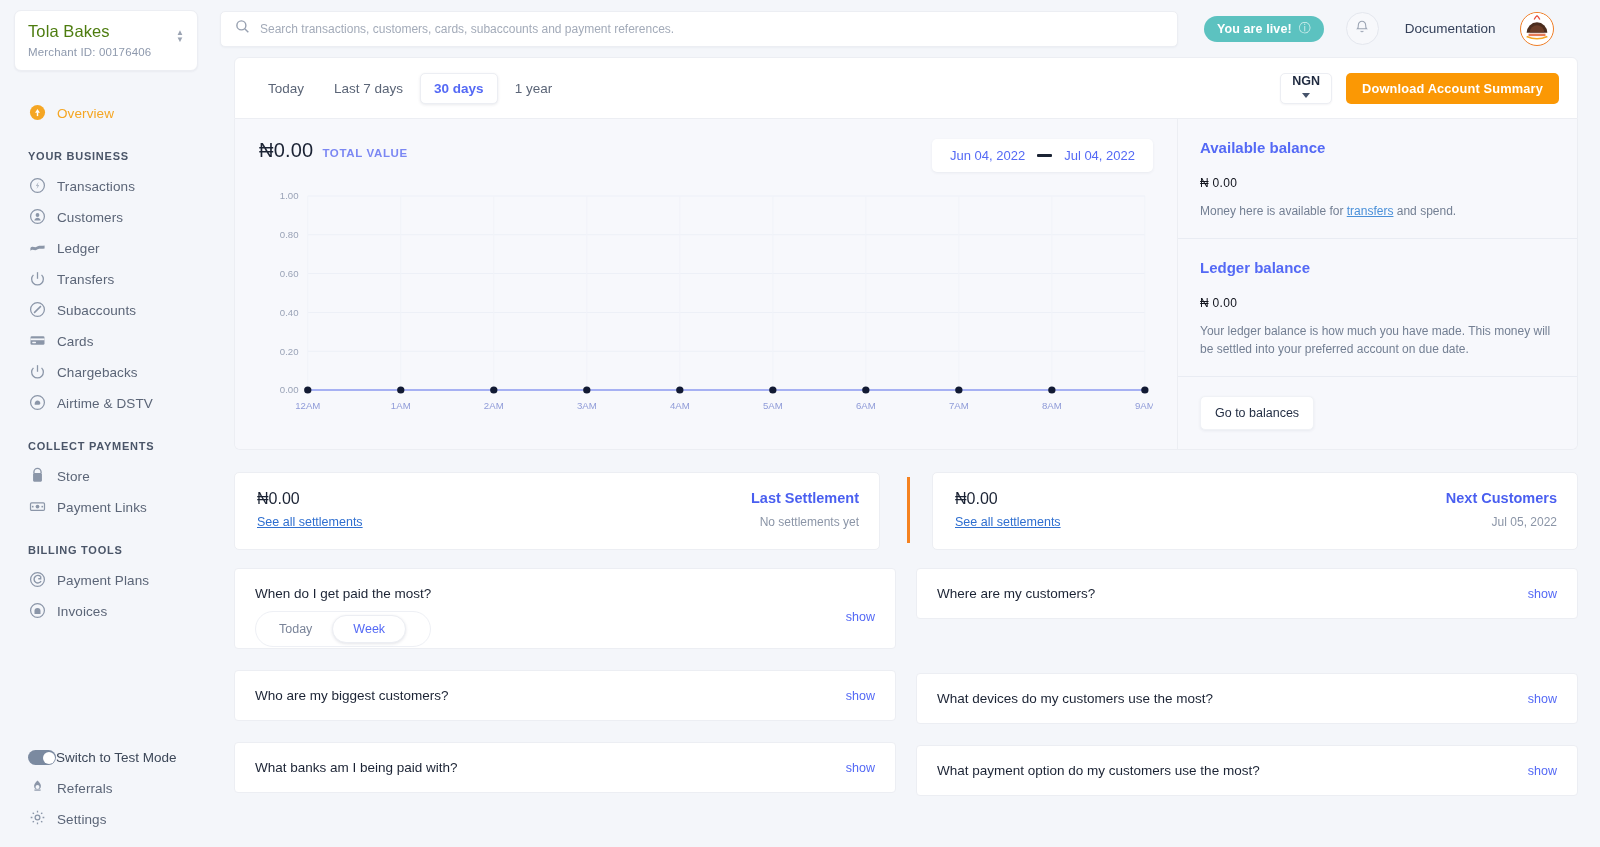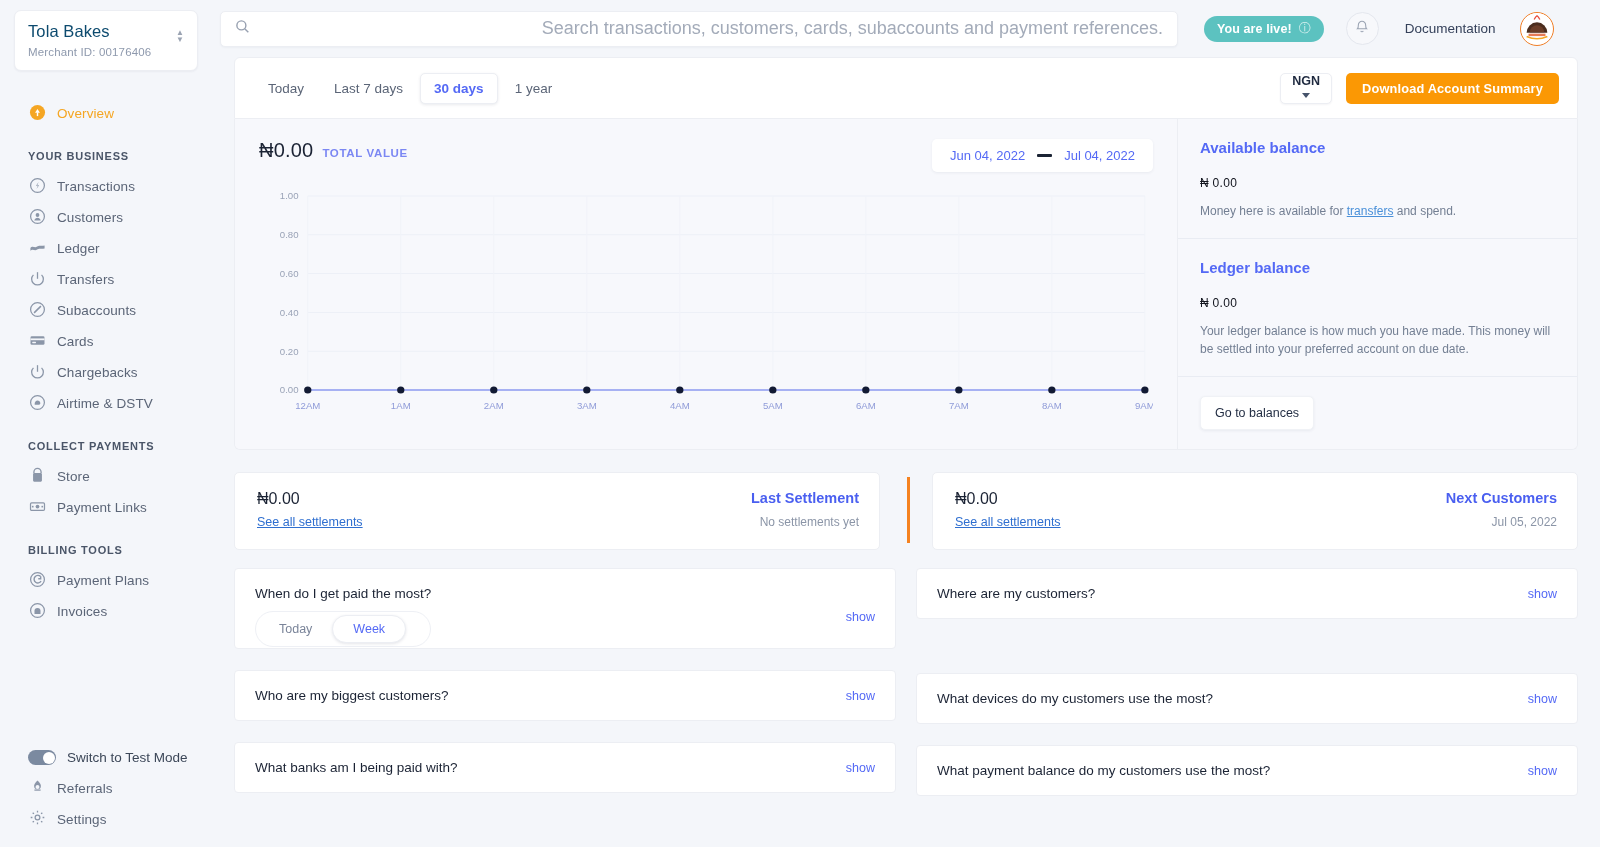--- a/index.html
+++ b/index.html
@@ -22,21 +22,21 @@
   }
   .merchant-card {
     margin: 10px 14px 0 14px;
     background: #ffffff;
     border: 1px solid #eceef3;
     border-radius: 7px;
     padding: 11px 13px 12px 13px;
     box-shadow: 0 1px 2px rgba(30,40,70,.05);
     display: flex; align-items: flex-start; justify-content: space-between;
   }
-  .merchant-name { font-size: 16.5px; font-weight: 400; color: #0c4a6e; letter-spacing: .1px; line-height: 1.2; }
+  .merchant-name { font-size: 16.5px; font-weight: 400; color: #4d7c0f; letter-spacing: .1px; line-height: 1.2; }
   .merchant-id { font-size: 11.5px; color: #8e99ad; margin-top: 4px; letter-spacing: .15px; }
   .updown { color: #9aa3b2; font-size: 11px; line-height: 1; padding-top: 7px; }
   .updown span { display: block; font-size: 8px; line-height: 7px; }
 
   .nav { margin-top: 26px; }
   .nav-item {
     display: flex; align-items: flex-end; gap: 11px;
     padding: 6.5px 0 6.5px 28px;
     font-size: 13.5px; color: #5b6577; cursor: pointer;
     letter-spacing: .1px;
@@ -44,43 +44,43 @@
   .nav-item.active { color: #f5a623; }
   .nav-label { white-space: nowrap; }
   .nav-icon { width: 18px; height: 18px; flex: 0 0 18px; display: flex; align-items: center; justify-content: center; }
   .nav-icon svg { display:block; }
   .section-title {
     font-size: 11px; font-weight: 700; color: #4a5568;
     letter-spacing: .75px; padding: 0 0 0 28px;
     margin: 22px 0 8px 0;
   }
   .sidebar-bottom { position: absolute; left: 0; bottom: 14px; width: 100%; }
-  .toggle-row { display: flex; align-items: center; gap: 11px; padding: 6px 0 6px 28px; font-size: 13.5px; color: #3c4758; cursor: pointer; }
+  .toggle-row { display: flex; align-items: center; padding: 6px 0 6px 28px; font-size: 13.5px; color: #3c4758; cursor: pointer; }
   .toggle {
     width: 28px; height: 15px; border-radius: 8px; background: #7b8aa0;
     position: relative; flex: 0 0 28px;
   }
   .toggle .knob { position: absolute; right: 1.5px; top: 1.5px; width: 12px; height: 12px; border-radius: 50%; background: #fff; }
 
   
   .main { flex: 1 1 auto; height: 847px; overflow: hidden; display:flex; flex-direction: column; }
 
   .topbar {
     height: 57px; flex: 0 0 57px; display: flex; align-items: center;
     padding: 0 22px 0 8px; gap: 0;
   }
   .search-wrap {
     flex: 1 1 auto; max-width: 958px; height: 36px;
     background: #fff; border: 1px solid #eceef3; border-radius: 5px;
     display: flex; align-items: center; gap: 10px; padding: 0 14px;
     box-shadow: 0 1px 2px rgba(30,40,70,.04);
   }
   .search-input {
-    border: 0; outline: 0; width: 100%; font-size: 18px; color: #5b6577;
-    font-family: "Liberation Sans", sans-serif; background: transparent; text-align: right;
+    border: 0; outline: 0; width: 100%; font-size: 12px; color: #5b6577;
+    font-family: "Liberation Sans", sans-serif; background: transparent;
   }
   .search-input::placeholder { color: #a3abb9; }
   .live-badge {
     margin-left: 26px; background: #5cc2c0; color: #fff;
     height: 26px; border-radius: 13px; display: flex; align-items: center; gap: 7px;
     padding: 0 13px; font-size: 12.5px; font-weight: 700; letter-spacing: .1px; cursor: pointer;
   }
   .live-badge .q { opacity: .75; font-size: 12px; font-weight: 400; }
   .bell {
     margin-left: 22px; width: 33px; height: 33px; border-radius: 50%;
@@ -571,21 +571,21 @@
         <div class="qa-col">
           <div class="qa-card">
             <span class="qa-q">Where are my customers?</span>
             <span class="qa-show">show</span>
           </div>
           <div class="qa-card" style="margin-top:33px">
             <span class="qa-q">What devices do my customers use the most?</span>
             <span class="qa-show">show</span>
           </div>
           <div class="qa-card">
-            <span class="qa-q">What payment balance do my customers use the most?</span>
+            <span class="qa-q">What payment option do my customers use the most?</span>
             <span class="qa-show">show</span>
           </div>
         </div>
       </div>
 
     </div>
   </div>
 </div>
 
 </body></html>

